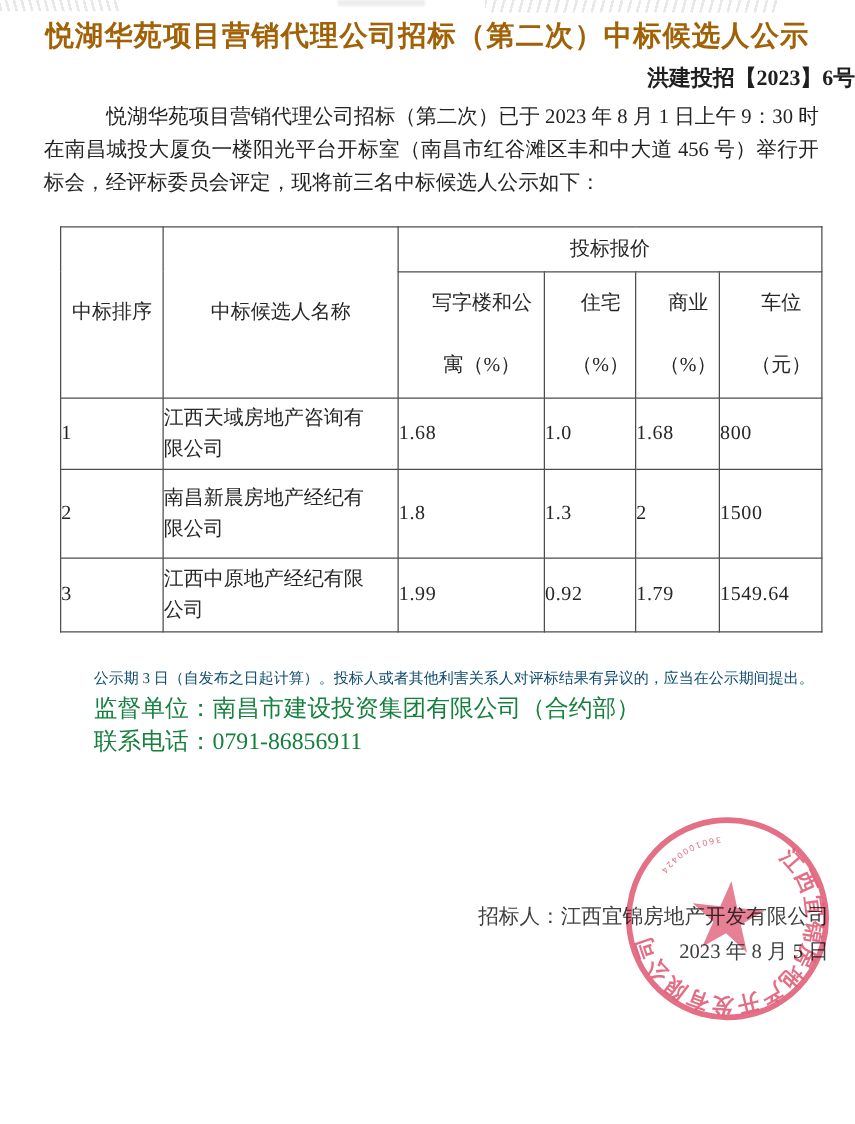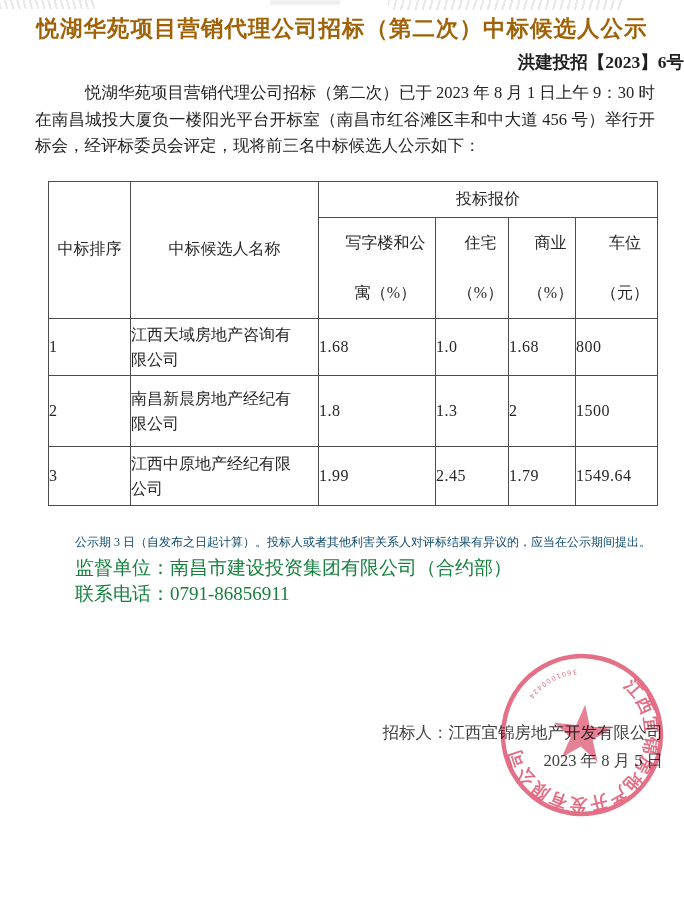--- a/index.html
+++ b/index.html
@@ -162,21 +162,21 @@
         <td class="num">1.8</td>
         <td class="num">1.3</td>
         <td class="num">2</td>
         <td class="num">1500</td>
       </tr>
       <tr class="dr3">
         <td class="num">3</td>
         <td class="name-cell">江西中原地产经纪有限
 公司</td>
         <td class="num">1.99</td>
-        <td class="num">2.45</td>
+        <td class="num">0.92</td>
         <td class="num">1.79</td>
         <td class="num">1549.64</td>
       </tr>
     </tbody>
   </table>
 
   <p class="notice">公示期 3 日（自发布之日起计算）。投标人或者其他利害关系人对评标结果有异议的，应当在公示期间提出。</p>
   <div class="plain-line">监督单位：南昌市建设投资集团有限公司（合约部）</div>
   <div class="plain-line">联系电话：0791-86856911</div>
 

